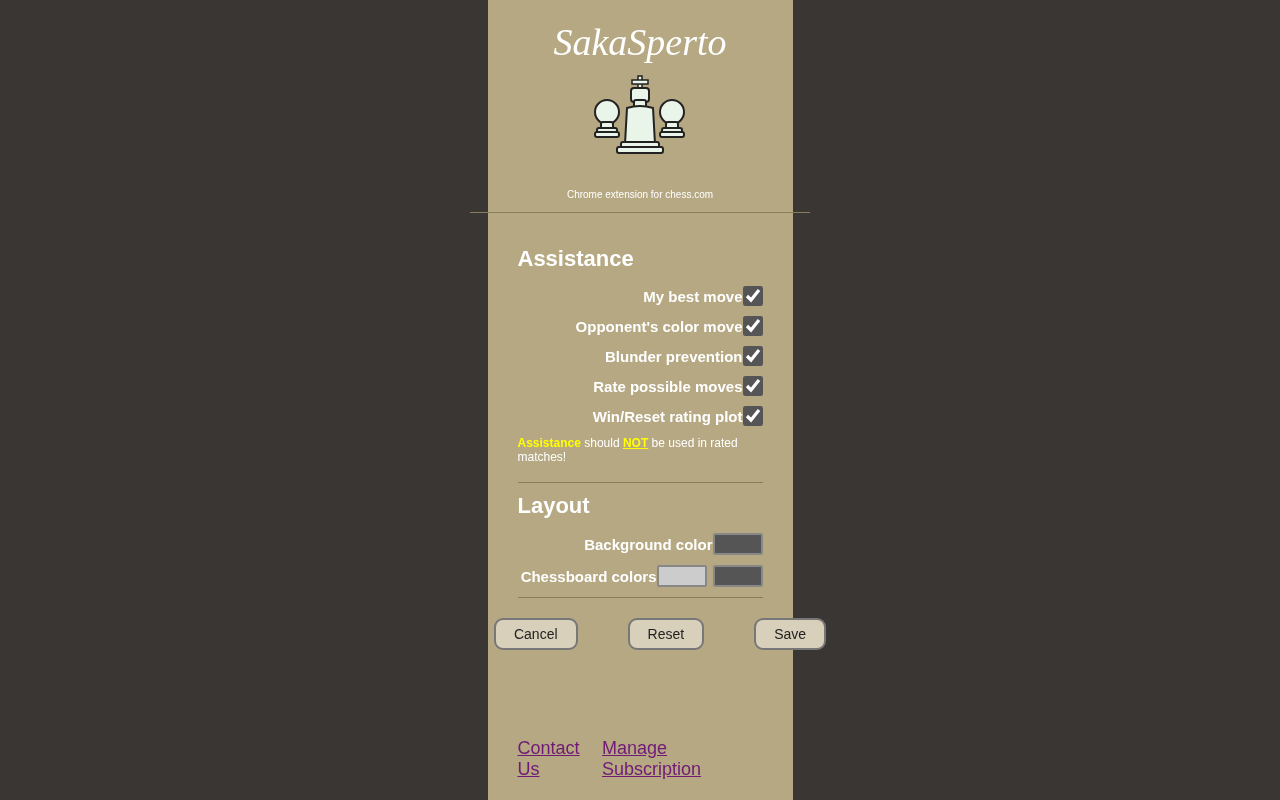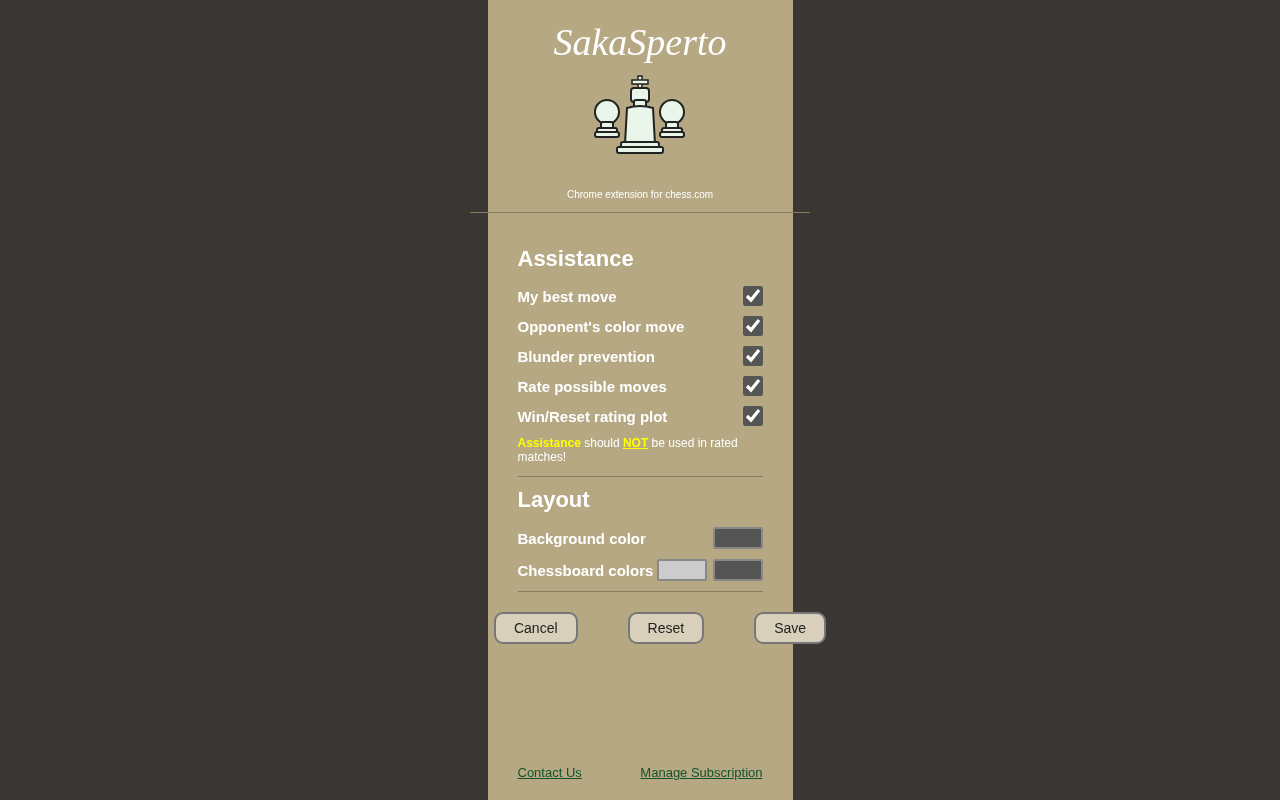--- a/index.html
+++ b/index.html
@@ -69,41 +69,41 @@
       color: white;
       font-size: 22px;
       font-weight: bold;
       margin-bottom: 14px;
       margin-top: 8px;
     }
 
     .option-row {
       display: flex;
       align-items: center;
-      justify-content: space-between;
+      justify-content: flex-end;
       margin-bottom: 10px;
     }
 
     .option-label {
       color: white;
       font-size: 15px;
       font-weight: bold;
     }
 
     .option-checkbox {
       width: 20px;
       height: 20px;
       cursor: pointer;
       accent-color: #555;
     }
 
     .warning-text {
       font-size: 12px;
       margin-top: 6px;
-      margin-bottom: 12px;
+      margin-bottom: 18px;
     }
 
     .warning-assistance {
       color: #ffff00;
       font-weight: bold;
     }
 
     .warning-rest {
       color: white;
     }
@@ -161,22 +161,22 @@
       width: 100%;
       display: flex;
       justify-content: space-between;
       padding: 10px 30px;
       margin-top: auto;
       position: absolute;
       bottom: 10px;
     }
 
     .footer-link {
-      color: #14532d;
-      font-size: 13px;
+      color: #701a75;
+      font-size: 18px;
       text-decoration: underline;
       cursor: pointer;
     }
 
     
     .chess-pieces-container {
       position: relative;
       width: 130px;
       height: 115px;
     }

